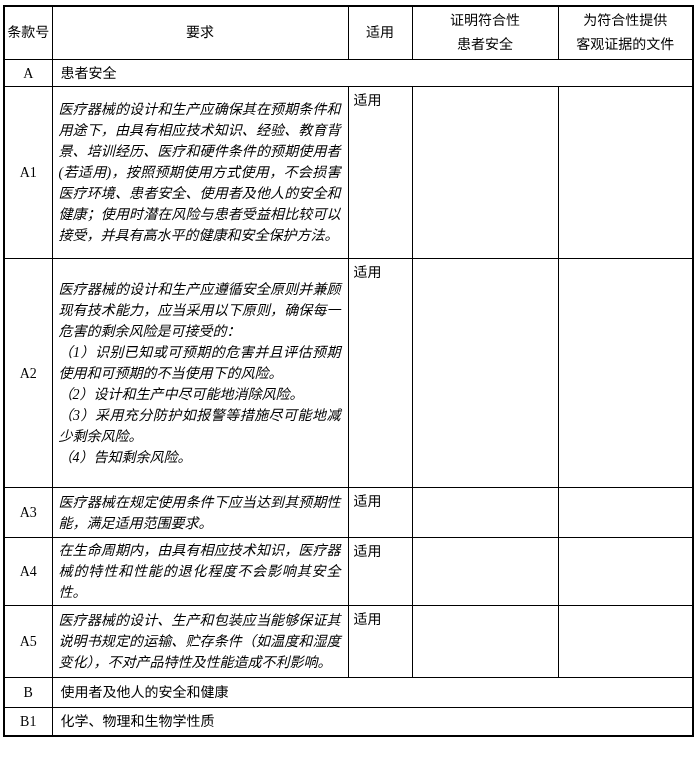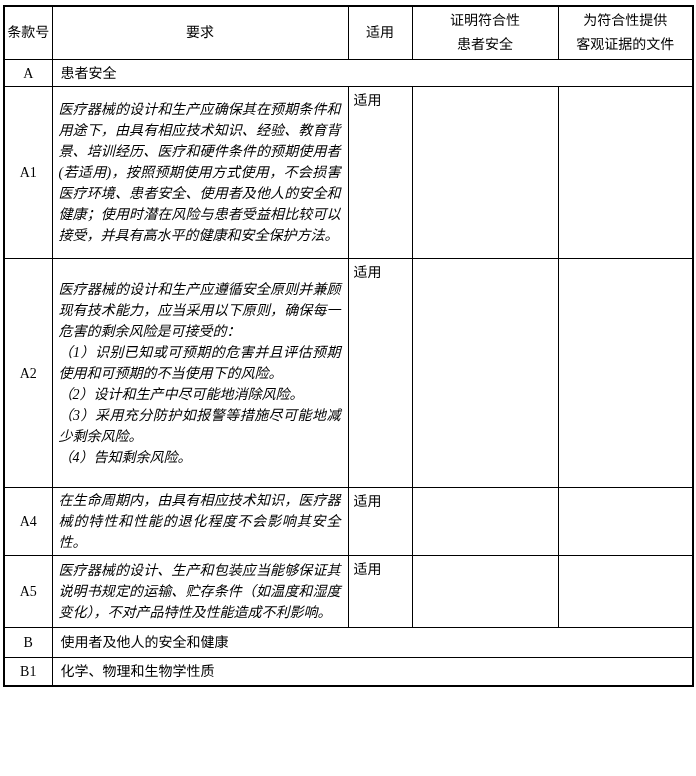--- a/index.html
+++ b/index.html
@@ -134,20 +134,27 @@
       <td class="req">医疗器械的设计和生产应遵循安全原则并兼顾现有技术能力，应当采用以下原则，确保每一危害的剩余风险是可接受的：
 （1）识别已知或可预期的危害并且评估预期使用和可预期的不当使用下的风险。
 （2）设计和生产中尽可能地消除风险。
 （3）采用充分防护如报警等措施尽可能地减少剩余风险。
 （4）告知剩余风险。</td>
       <td class="app">适用</td>
       <td class="fill"></td>
       <td class="fill"></td>
     </tr>
 
+    <tr class="r-a3">
+      <td class="clause">A3</td>
+      <td class="req">医疗器械在规定使用条件下应当达到其预期性能，满足适用范围要求。</td>
+      <td class="app">适用</td>
+      <td class="fill"></td>
+      <td class="fill"></td>
+    </tr>
 
     <tr class="r-a4">
       <td class="clause">A4</td>
       <td class="req">在生命周期内，由具有相应技术知识，医疗器械的特性和性能的退化程度不会影响其安全性。</td>
       <td class="app">适用</td>
       <td class="fill"></td>
       <td class="fill"></td>
     </tr>
 
     <tr class="r-a5">

